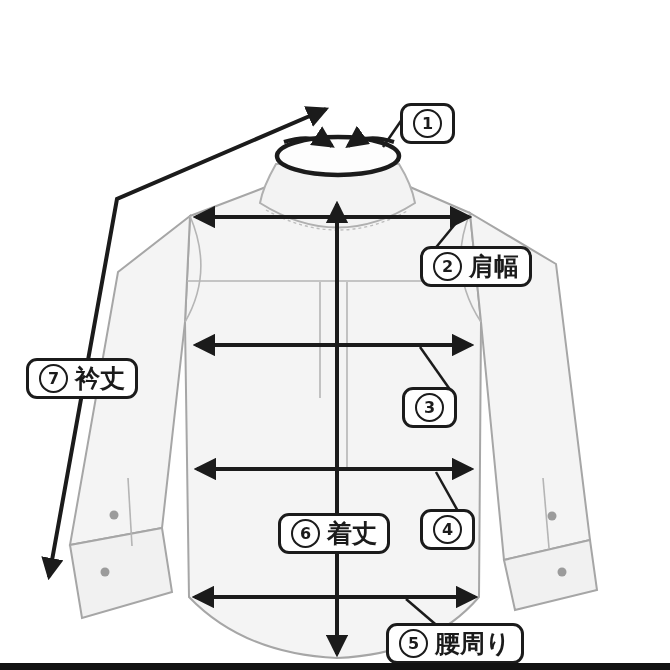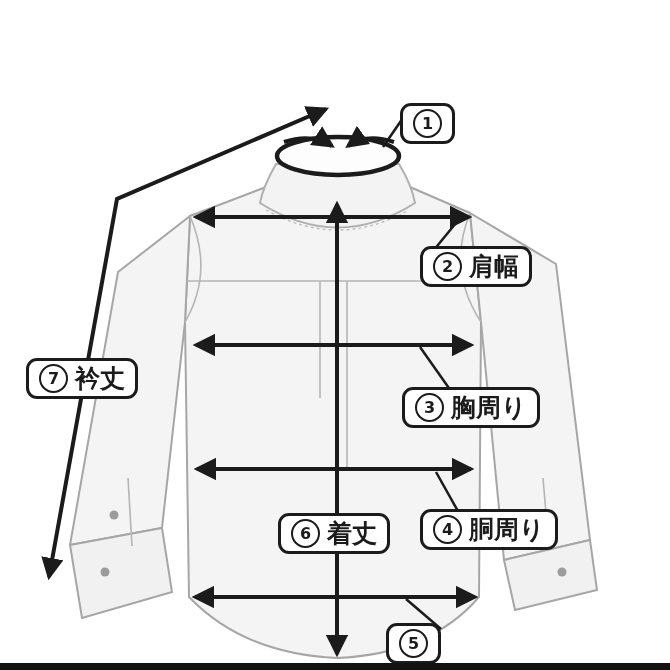--- a/index.html
+++ b/index.html
@@ -92,30 +92,29 @@
     <span class="num">1</span>
   </div>
 
   <div class="mlabel" style="left:420px;top:246px">
     <span class="num">2</span>
     <span>肩幅</span>
   </div>
 
   <div class="mlabel" style="left:402px;top:387px">
     <span class="num">3</span>
-    <span>胸周り</span>
   </div>
 
   <div class="mlabel" style="left:420px;top:509px">
     <span class="num">4</span>
-    <span>胴周り</span>
   </div>
 
   <div class="mlabel" style="left:386px;top:623px">
     <span class="num">5</span>
+    <span>腰周り</span>
   </div>
 
   <div class="mlabel" style="left:278px;top:513px">
     <span class="num">6</span>
     <span>着丈</span>
   </div>
 
   <div class="mlabel" style="left:26px;top:358px">
     <span class="num">7</span>
     <span>衿丈</span>

